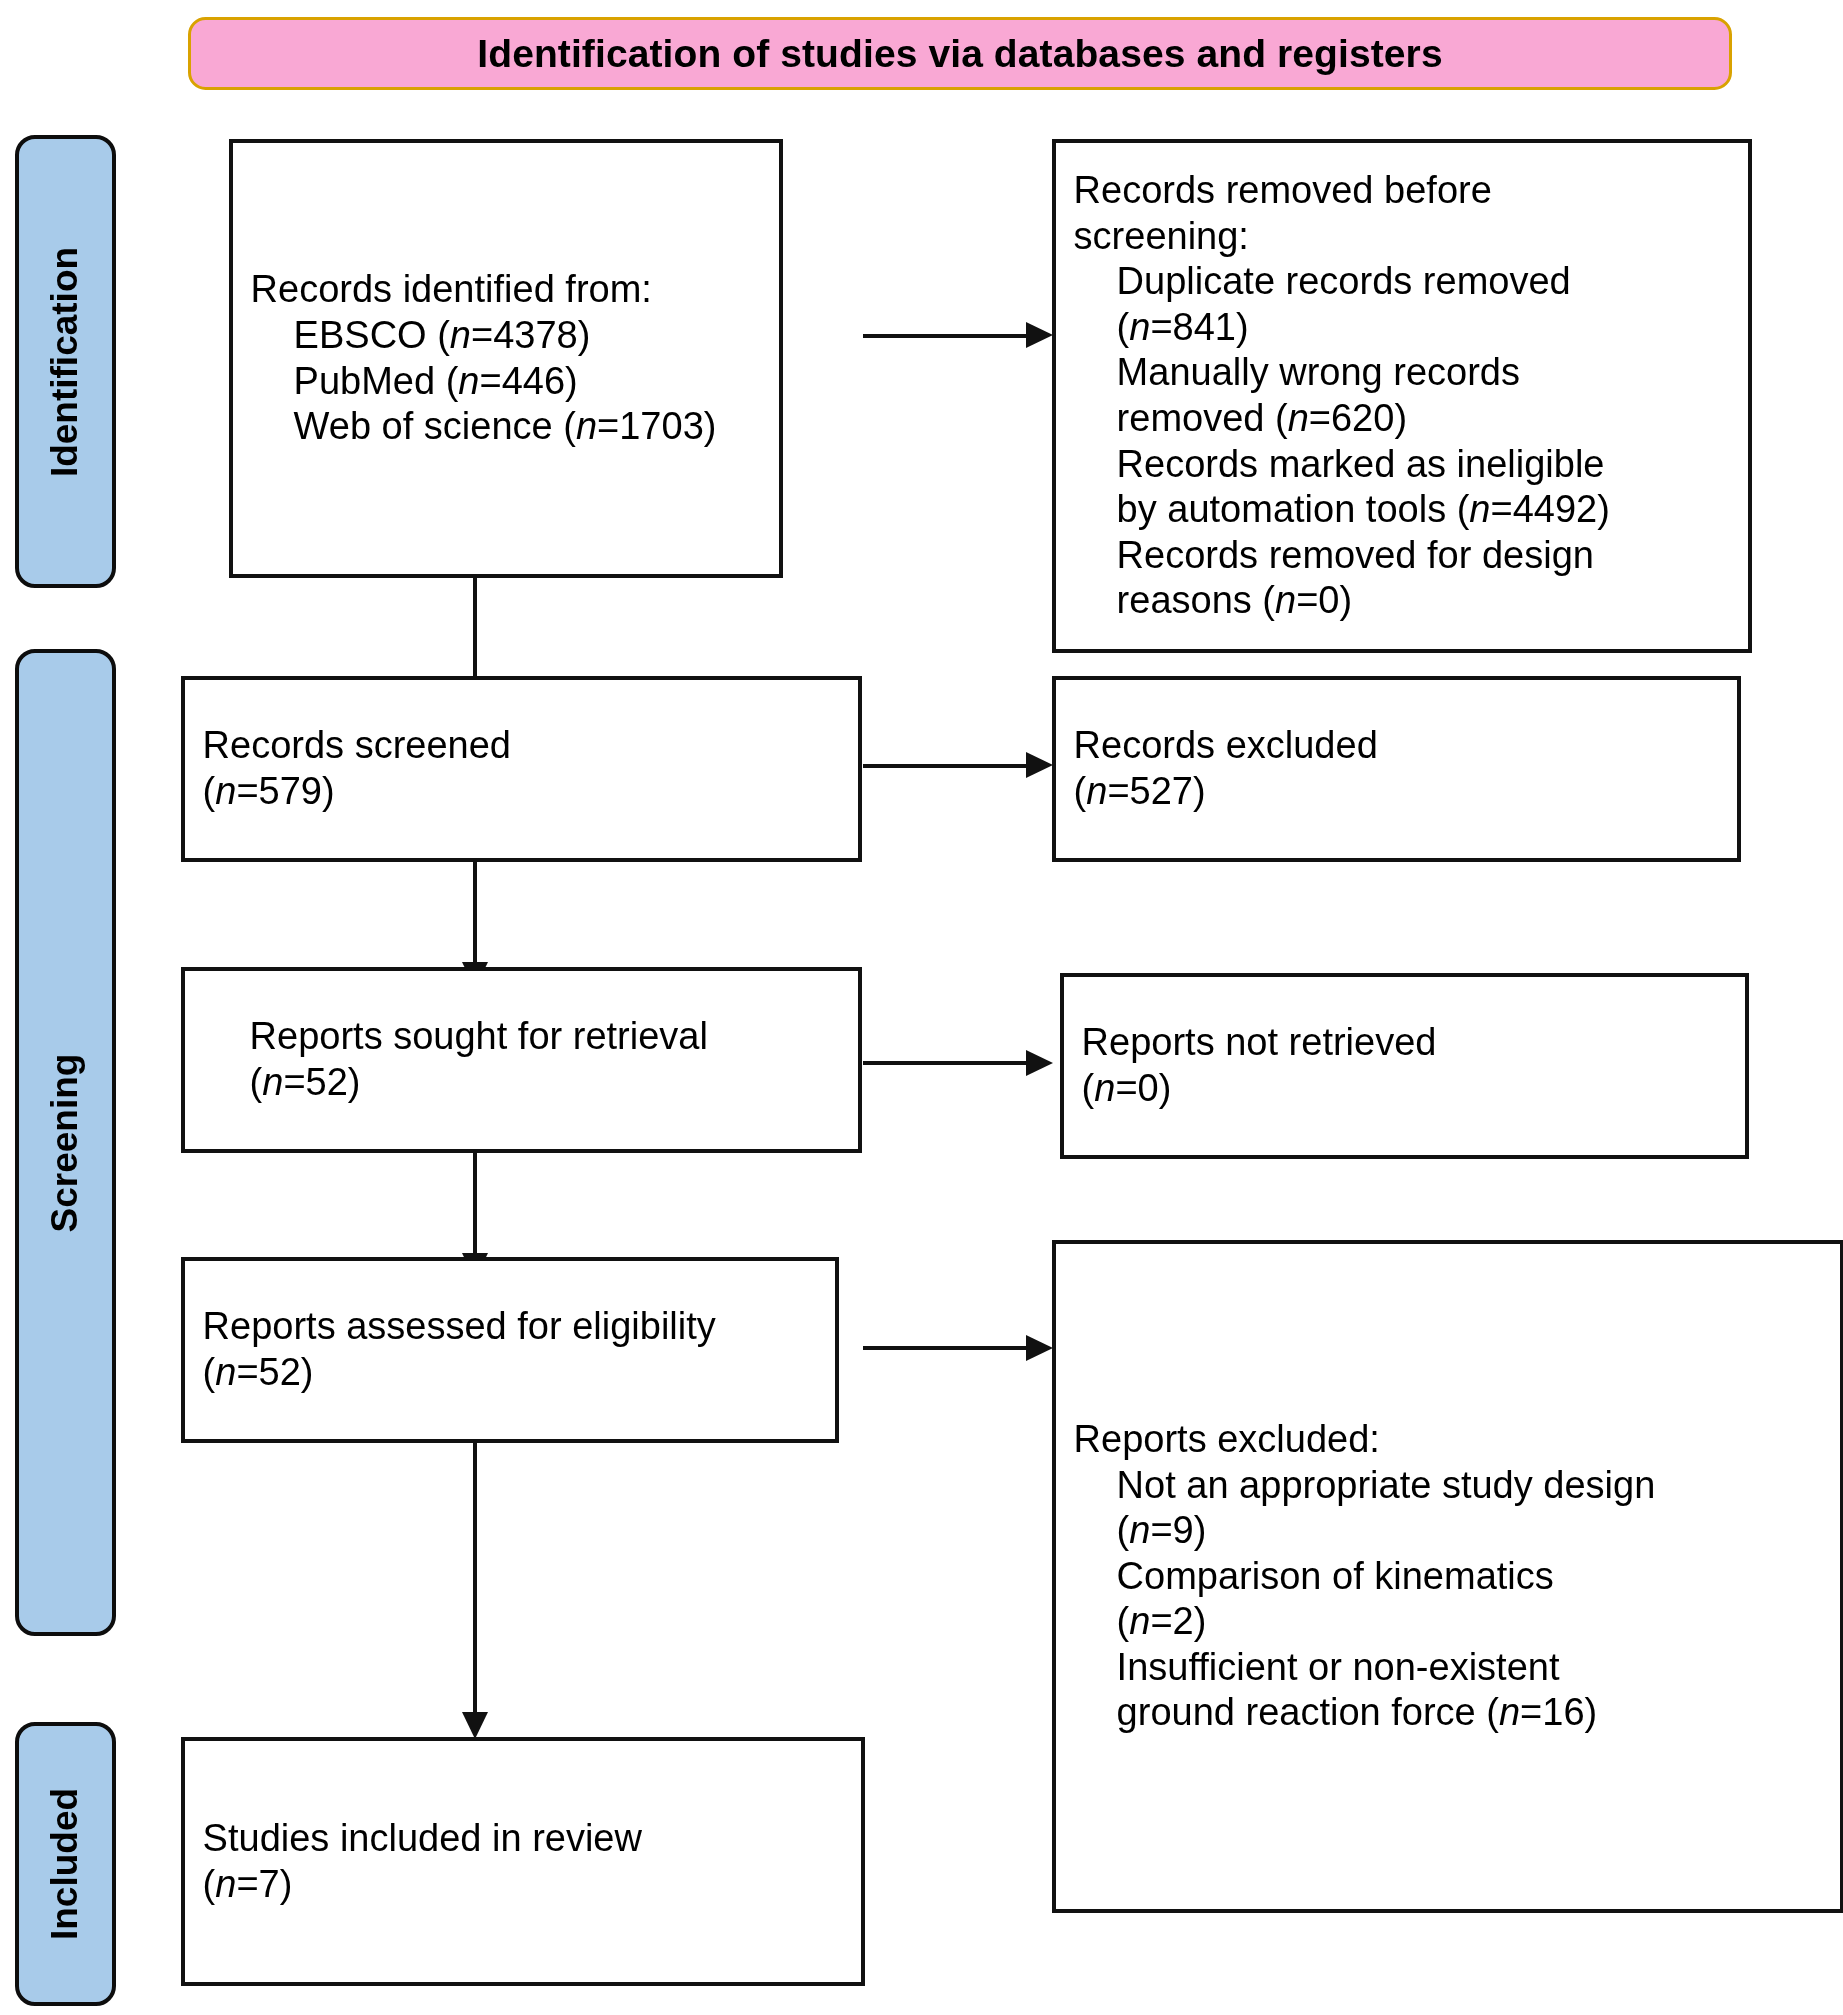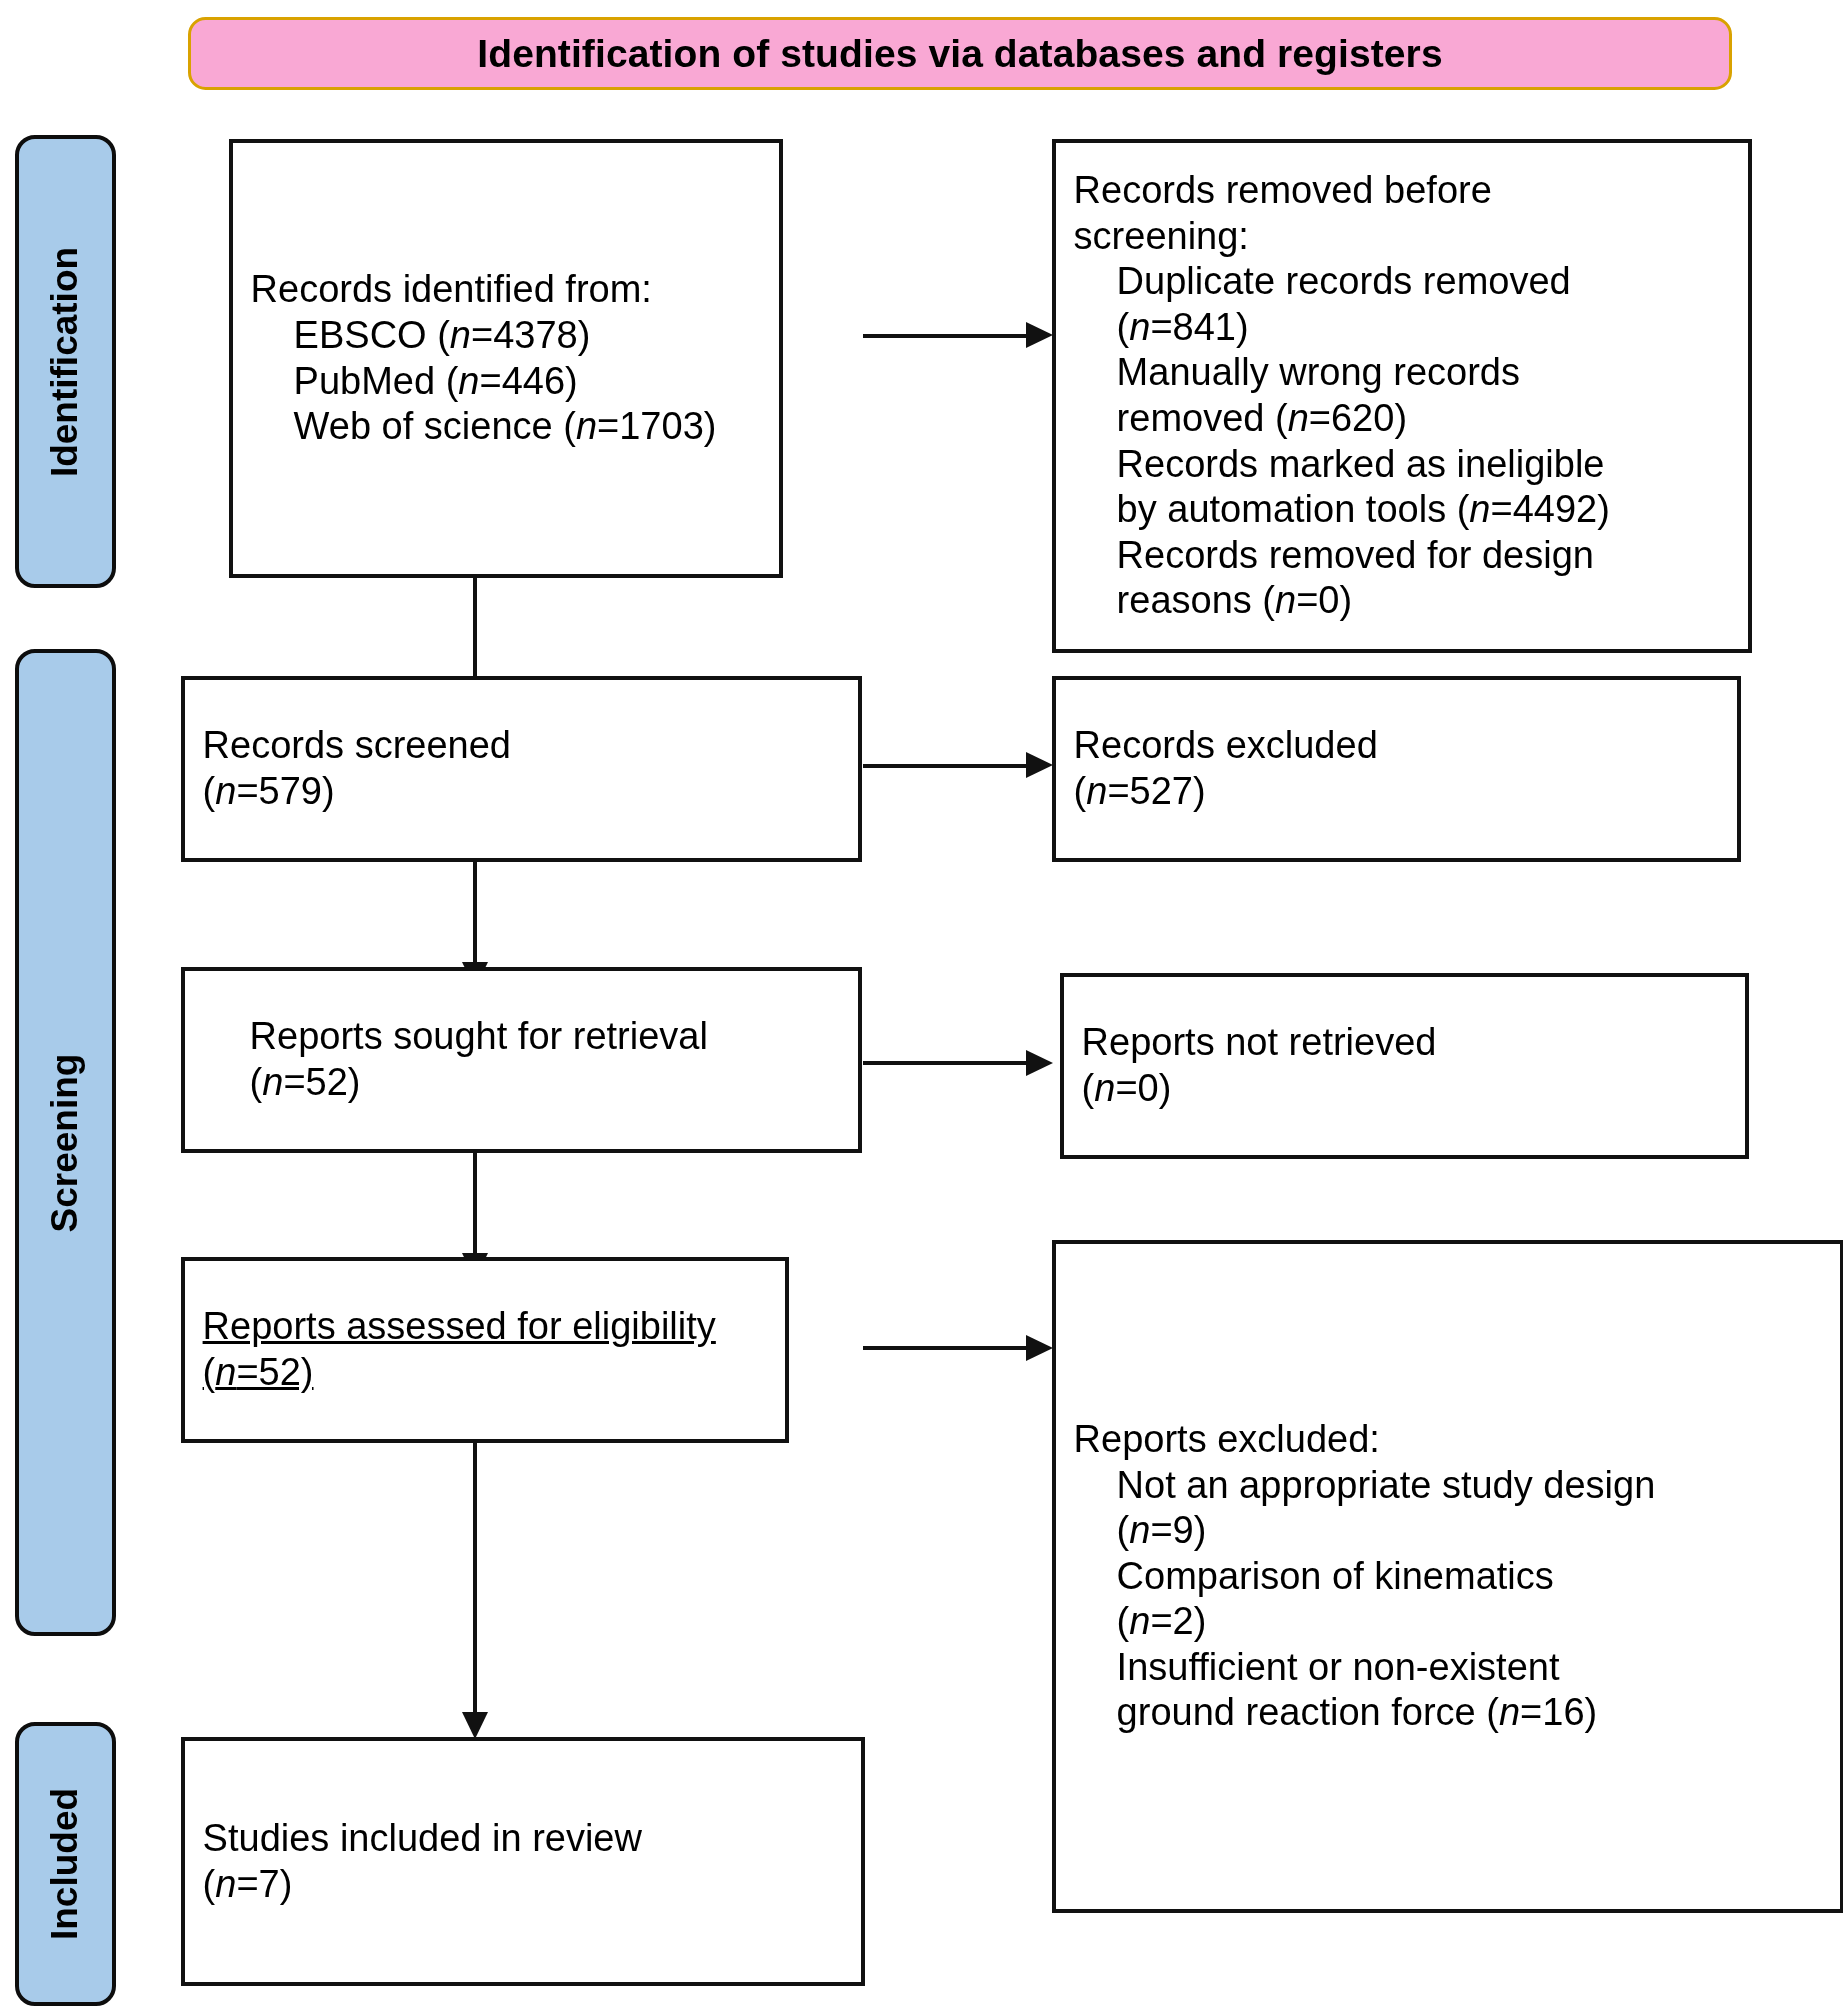--- a/index.html
+++ b/index.html
@@ -156,21 +156,21 @@
       <span class="ln"><span>(</span><i class="nv">n</i><span>=0)</span></span>
     </div>
   </div>
 
   <div class="hline" style="left:863px;top:1061px;width:165px;"></div>
   <div class="arrow-right" style="left:1026px;top:1050px;"></div>
 
   <div class="vline" style="left:473px;top:1152px;height:105px;"></div>
   <div class="arrow-down" style="left:462px;top:1253px;"></div>
 
-  <div class="box" style="left:181px;top:1257px;width:608px;height:186px;text-decoration:underline;">
+  <div class="box" style="left:181px;top:1257px;width:658px;height:186px;">
     <div class="box-body">
       <span class="ln"><span>Reports assessed for eligibility</span></span>
       <span class="ln"><span>(</span><i class="nv">n</i><span>=52)</span></span>
     </div>
   </div>
 
   <div class="box" style="left:1052px;top:1240px;width:792px;height:673px;">
     <div class="box-body">
       <span class="ln"><span>Reports excluded:</span></span>
       <span class="ind"><span>Not an appropriate study design</span></span>

